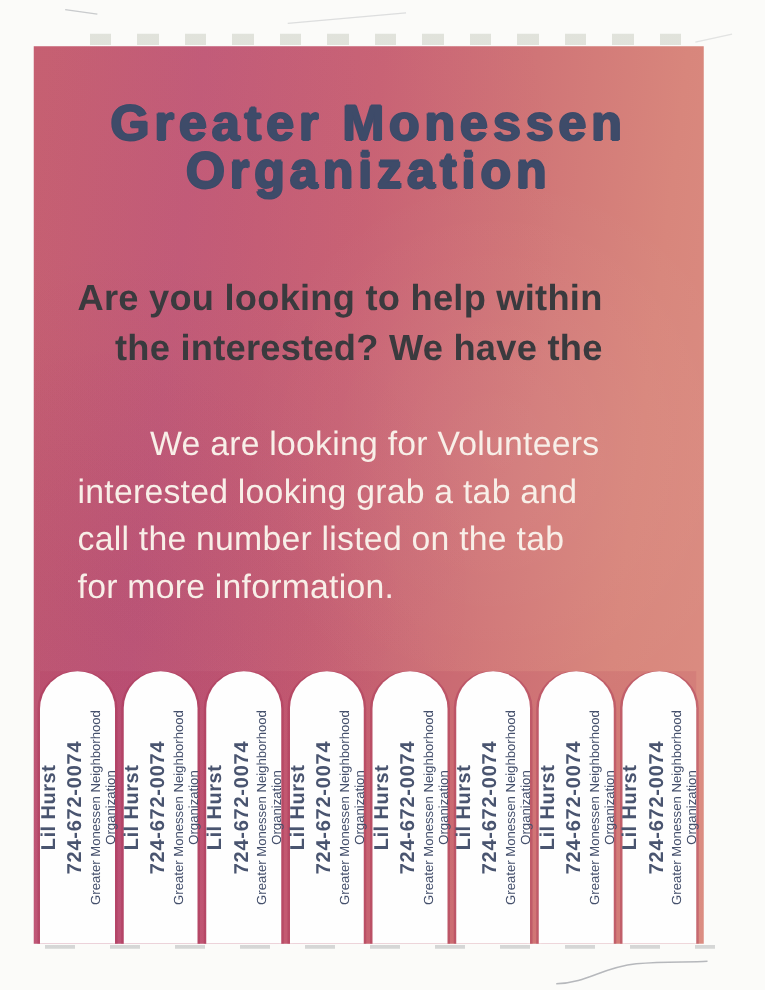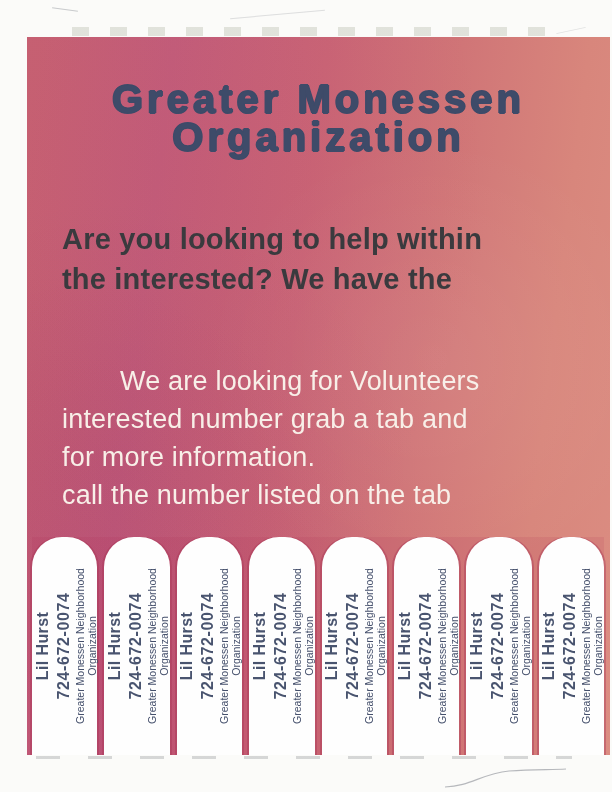--- a/index.html
+++ b/index.html
@@ -36,21 +36,21 @@
     background: repeating-linear-gradient(to right,
       #dcded6 0px, #dcded6 17px,
       rgba(0,0,0,0) 17px, rgba(0,0,0,0) 38px);
     opacity: 0.85;
   }
   
   .flyer {
     position: absolute;
     left: 27px;
     top: 37px;
-    width: 583px;
+    width: 536px;
     height: 718px;
     background:
       radial-gradient(ellipse at 2% 88%, rgba(165,35,105,0.18), rgba(165,35,105,0) 45%),
       radial-gradient(ellipse at 30% 20%, rgba(190,60,80,0.10), rgba(190,60,80,0) 50%),
       linear-gradient(97deg, #c66173 2%, #c25e7c 22%, #c96577 45%, #d07577 65%, #d8867c 84%, #db8d82 100%);
   }
   .wrinkle {
     position: absolute;
     inset: 0;
     background:
@@ -75,34 +75,35 @@
   .title span { display: block; }
   .heading {
     position: absolute;
     top: 182px;
     left: 35px;
     color: #3a3a3e;
     font-size: 29px;
     font-weight: bold;
     line-height: 40px;
     letter-spacing: 0.2px;
+    text-align: right;
   }
   .heading span { display: block; }
   .para {
     position: absolute;
     top: 299px;
     left: 35px;
     color: #f8efe8;
     font-size: 27px;
     font-weight: normal;
     line-height: 38px;
     letter-spacing: 0.2px;
   }
   .para span { display: block; }
-  .para span.indent { padding-left: 58px; margin-top: 26px; }
+  .para span.indent { padding-left: 58px; }
   
   .tabs {
     position: absolute;
     left: 5px;
     right: 6px;
     top: 500px;
     bottom: 0;
     display: flex;
     gap: 7px;
   }
@@ -176,23 +177,23 @@
       <span>Organization</span>
     </h1>
 
     <div class="heading">
       <span>Are you looking to help within</span>
       <span>the interested? We have the</span>
     </div>
 
     <div class="para">
       <span class="indent">We are looking for Volunteers</span>
-      <span>interested number grab a tab and</span>
+      <span>interested looking grab a tab and</span>
+      <span>call the number listed on the tab</span>
       <span>for more information.</span>
-      <span>call the number listed on the tab</span>
     </div>
 
     <div class="tabs">
 
     <div class="tab">
         <div class="tab-text">
           <span class="t-name">Lil Hurst</span>
           <span class="t-phone">724-672-0074</span>
           <span class="t-org">Greater Monessen Neighborhood</span>
           <span class="t-org">Organization</span>

